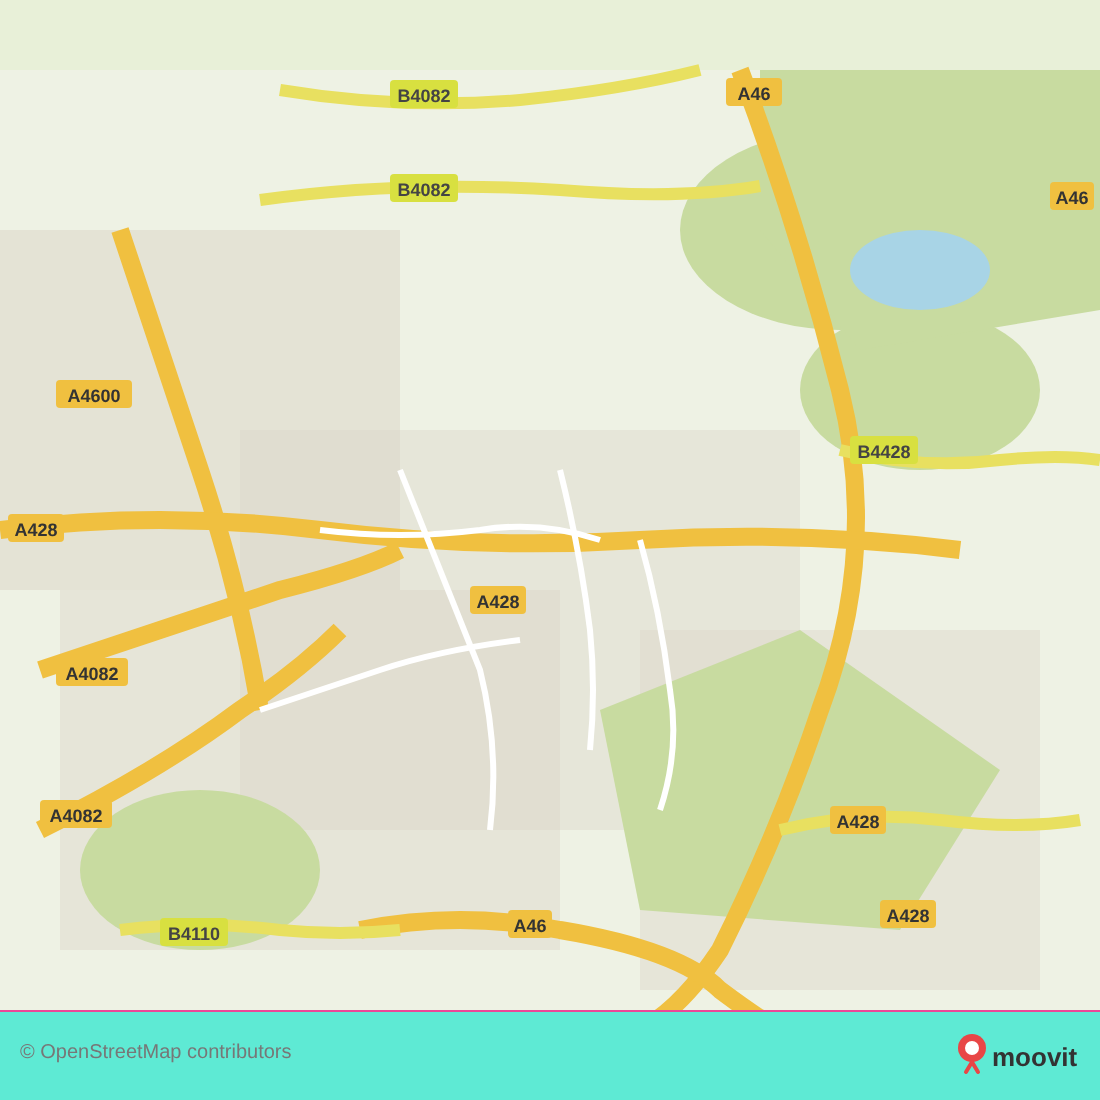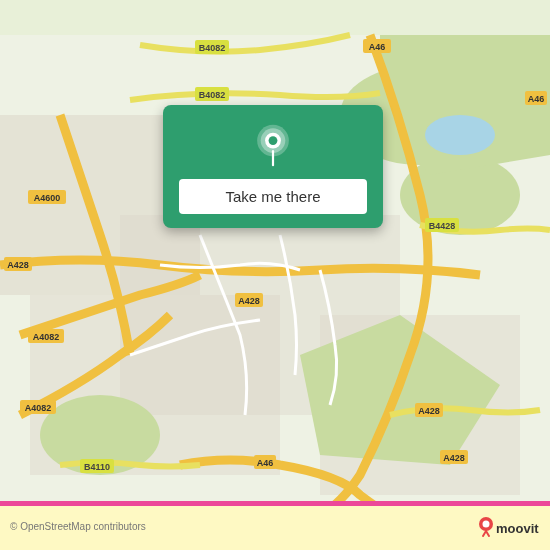--- a/index.html
+++ b/index.html
@@ -60,24 +60,24 @@
       width: 100%;
       text-align: center;
     }
 
     
     #bottom-bar {
       position: absolute;
       bottom: 0;
       left: 0;
       width: 100%;
-      background: #fef9c3;
+      background: #5eead4;
       padding: 8px 10px 8px 10px;
       z-index: 20;
-      border-top: 5px solid #ec4899;
+      border-top: 1px solid #ec4899;
       display: flex;
       align-items: center;
       justify-content: space-between;
     }
 
     #bottom-text-area {
       display: flex;
       flex-direction: column;
       flex: 1;
     }
@@ -188,32 +188,20 @@
 
     <rect x="415" y="368" width="28" height="14" rx="2" fill="#f0c040"></rect>
     <text x="429" y="379" text-anchor="middle" font-size="9" font-weight="bold" fill="#333">A428</text>
     <rect x="440" y="415" width="28" height="14" rx="2" fill="#f0c040"></rect>
     <text x="454" y="426" text-anchor="middle" font-size="9" font-weight="bold" fill="#333">A428</text>
 
     <rect x="80" y="424" width="34" height="14" rx="2" fill="#d8e040"></rect>
     <text x="97" y="435" text-anchor="middle" font-size="9" font-weight="bold" fill="#444">B4110</text>
   </svg>
 
-  <div id="location-card">
-
-    <svg id="pin-icon" viewBox="0 0 44 50" xmlns="http://www.w3.org/2000/svg">
-      <circle cx="22" cy="20" r="18" fill="white" opacity="0.25"></circle>
-      <circle cx="22" cy="20" r="14" fill="white" opacity="0.35"></circle>
-      <circle cx="22" cy="20" r="9" fill="white"></circle>
-      <circle cx="22" cy="20" r="5" fill="#2e9e6e"></circle>
-      <path d="M22 32 Q22 45 22 48" fill="none" stroke="white" stroke-width="2.5" stroke-linecap="round"></path>
-    </svg>
-
-    <button id="take-me-there-btn">Take me there</button>
-  </div>
 
   <div id="bottom-bar">
     <div id="bottom-text-area">
       <div id="osm-credit">
         <span>© OpenStreetMap contributors</span>
       </div>
     </div>
 
     <div id="moovit-logo">
       <svg width="62" height="28" viewBox="0 0 62 28" xmlns="http://www.w3.org/2000/svg">

